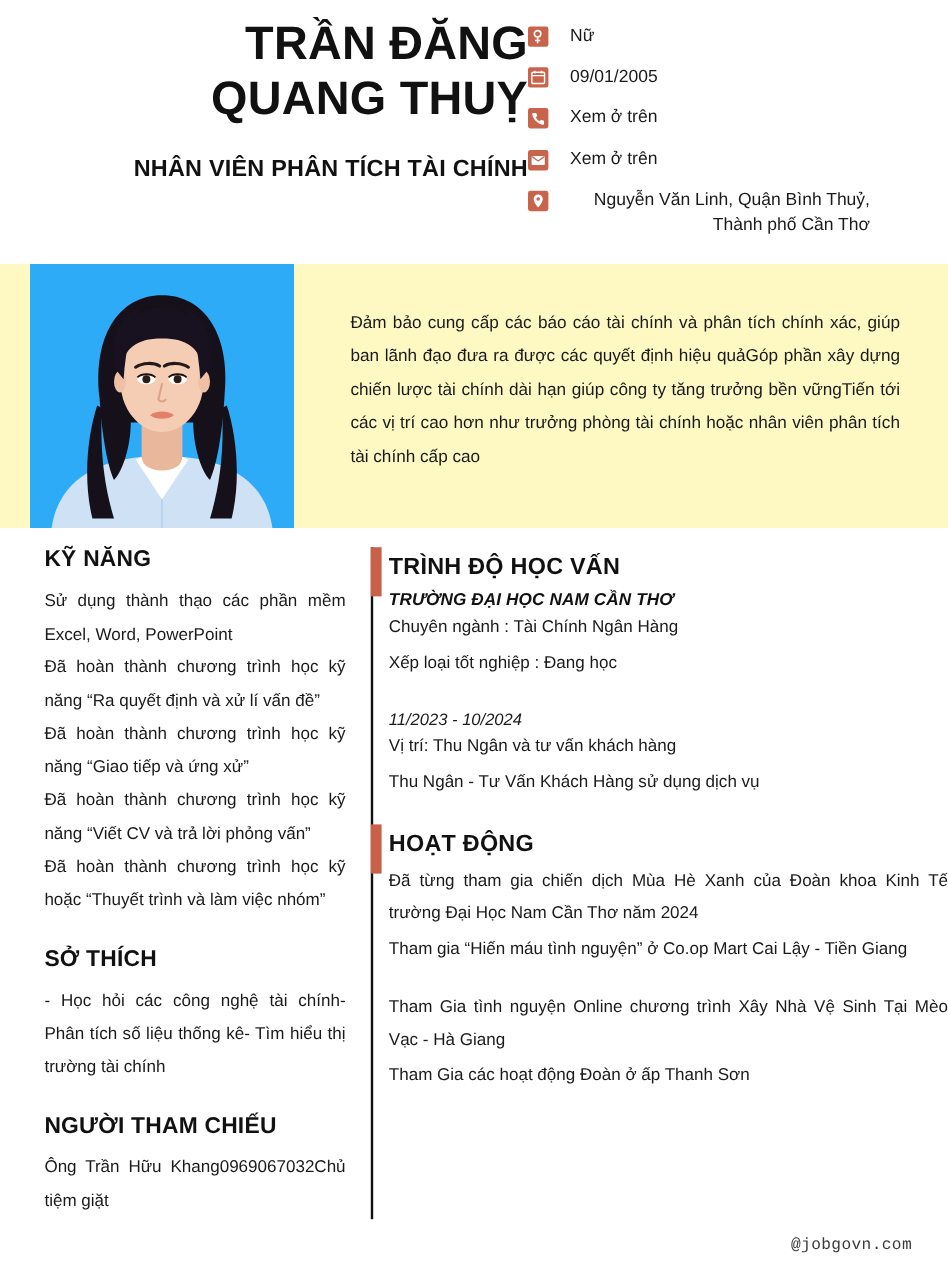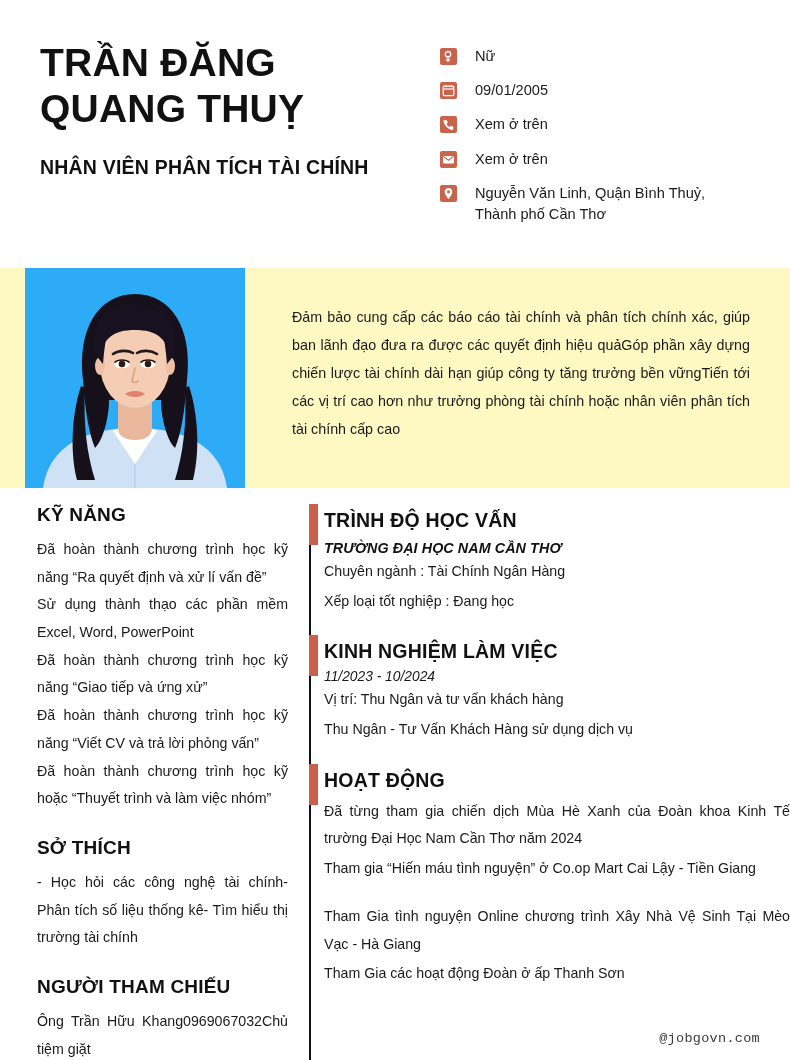--- a/index.html
+++ b/index.html
@@ -10,22 +10,23 @@
     background: #ffffff;
     font-family: "Liberation Sans", sans-serif;
     color: #111111;
     overflow: hidden;
     position: relative;
   }
 
   
   .header {
     display: flex;
-    padding: 40px 0 0 0;
-    height: 268px;
+    padding: 14px 0 0 0;
+    height: 220px;
+    text-align: right;
   }
   .header-left {
     width: 440px;
     padding-left: 40px;
   }
   .name-line {
     font-size: 39px;
     font-weight: bold;
     letter-spacing: 0.2px;
     line-height: 1.18;
@@ -299,22 +300,22 @@
     </svg>
   </div>
   <div class="summary">Đảm bảo cung cấp các báo cáo tài chính và phân tích chính xác, giúp ban lãnh đạo đưa ra được các quyết định hiệu quảGóp phần xây dựng chiến lược tài chính dài hạn giúp công ty tăng trưởng bền vữngTiến tới các vị trí cao hơn như trưởng phòng tài chính hoặc nhân viên phân tích tài chính cấp cao</div>
 </div>
 
 <div class="content">
 
   <div class="col-left">
 
     <div class="lh">KỸ NĂNG</div>
+    <div class="l-item">Sử dụng thành thạo các phần mềm Excel, Word, PowerPoint</div>
     <div class="l-item">Đã hoàn thành chương trình học kỹ năng “Ra quyết định và xử lí vấn đề”</div>
-    <div class="l-item">Sử dụng thành thạo các phần mềm Excel, Word, PowerPoint</div>
     <div class="l-item">Đã hoàn thành chương trình học kỹ năng “Giao tiếp và ứng xử”</div>
     <div class="l-item">Đã hoàn thành chương trình học kỹ năng “Viết CV và trả lời phỏng vấn”</div>
     <div class="l-item">Đã hoàn thành chương trình học kỹ hoặc “Thuyết trình và làm việc nhóm”</div>
 
     <div class="lh spaced">SỞ THÍCH</div>
     <div class="l-item">- Học hỏi các công nghệ tài chính- Phân tích số liệu thống kê- Tìm hiểu thị trường tài chính</div>
 
     <div class="lh spaced">NGƯỜI THAM CHIẾU</div>
     <div class="l-item">Ông Trần Hữu Khang0969067032Chủ tiệm giặt</div>
 
@@ -326,24 +327,20 @@
     <div class="rh-wrap">
       <span class="rh-bar"></span>
       <div class="rh">TRÌNH ĐỘ HỌC VẤN</div>
     </div>
     <div class="r-org">TRƯỜNG ĐẠI HỌC NAM CẦN THƠ</div>
     <div class="r-item">Chuyên ngành : Tài Chính Ngân Hàng</div>
     <div class="r-item">Xếp loại tốt nghiệp : Đang học</div>
 
     <div class="section-gap"></div>
 
-    <div class="rh-wrap">
-      <span class="rh-bar"></span>
-      <div class="rh">KINH NGHIỆM LÀM VIỆC</div>
-    </div>
     <div class="r-date">11/2023 - 10/2024</div>
     <div class="r-item">Vị trí: Thu Ngân và tư vấn khách hàng</div>
     <div class="r-item">Thu Ngân - Tư Vấn Khách Hàng sử dụng dịch vụ</div>
 
     <div class="section-gap"></div>
 
     <div class="rh-wrap">
       <span class="rh-bar"></span>
       <div class="rh">HOẠT ĐỘNG</div>
     </div>

